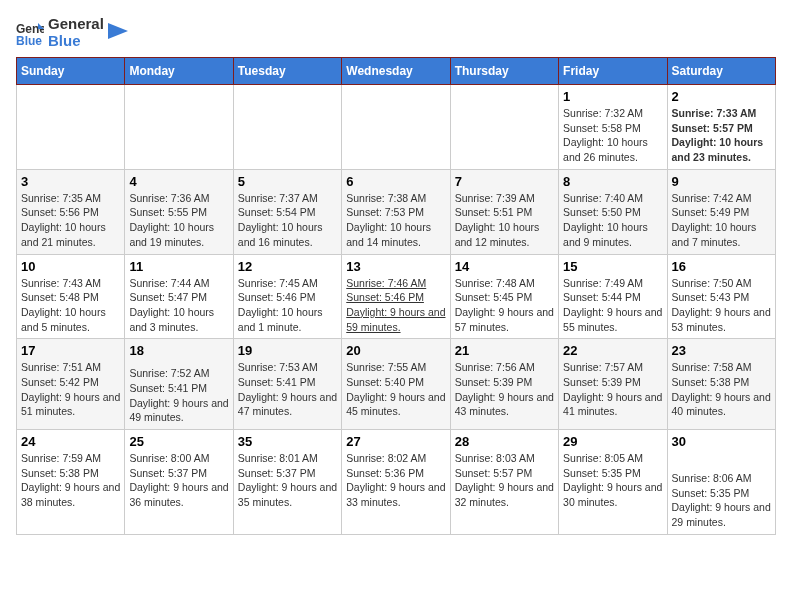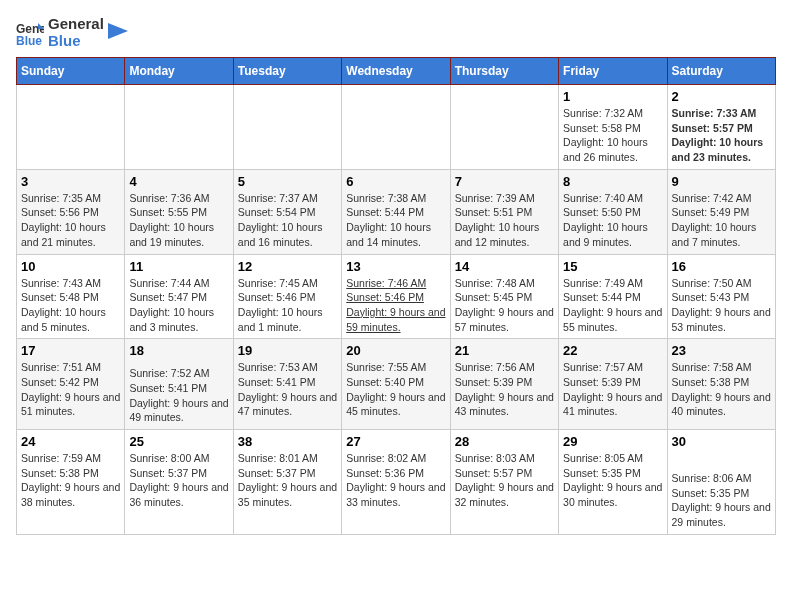--- a/index.html
+++ b/index.html
@@ -147,21 +147,21 @@
         </td>
         <td>
           <span class="day-num">5</span>
           <div class="day-info" style="white-space: pre-line;">Sunrise: 7:37 AM
 Sunset: 5:54 PM
 Daylight: 10 hours and 16 minutes.</div>
         </td>
         <td>
           <span class="day-num">6</span>
           <div class="day-info" style="white-space: pre-line;">Sunrise: 7:38 AM
-Sunset: 5:44 PM
+Sunset: 7:53 PM
 Daylight: 10 hours and 14 minutes.</div>
         </td>
         <td>
           <span class="day-num">7</span>
           <div class="day-info" style="white-space: pre-line;">Sunrise: 7:39 AM
 Sunset: 5:51 PM
 Daylight: 10 hours and 12 minutes.</div>
         </td>
         <td>
           <span class="day-num">8</span>
@@ -271,21 +271,21 @@
 Sunset: 5:38 PM
 Daylight: 9 hours and 38 minutes.</div>
         </td>
         <td>
           <span class="day-num">25</span>
           <div class="day-info" style="white-space: pre-line;">Sunrise: 8:00 AM
 Sunset: 5:37 PM
 Daylight: 9 hours and 36 minutes.</div>
         </td>
         <td>
-          <span class="day-num">38</span>
+          <span class="day-num">35</span>
           <div class="day-info" style="white-space: pre-line;">Sunrise: 8:01 AM
 Sunset: 5:37 PM
 Daylight: 9 hours and 35 minutes.</div>
         </td>
         <td>
           <span class="day-num">27</span>
           <div class="day-info" style="white-space: pre-line;">Sunrise: 8:02 AM
 Sunset: 5:36 PM
 Daylight: 9 hours and 33 minutes.</div>
         </td>

